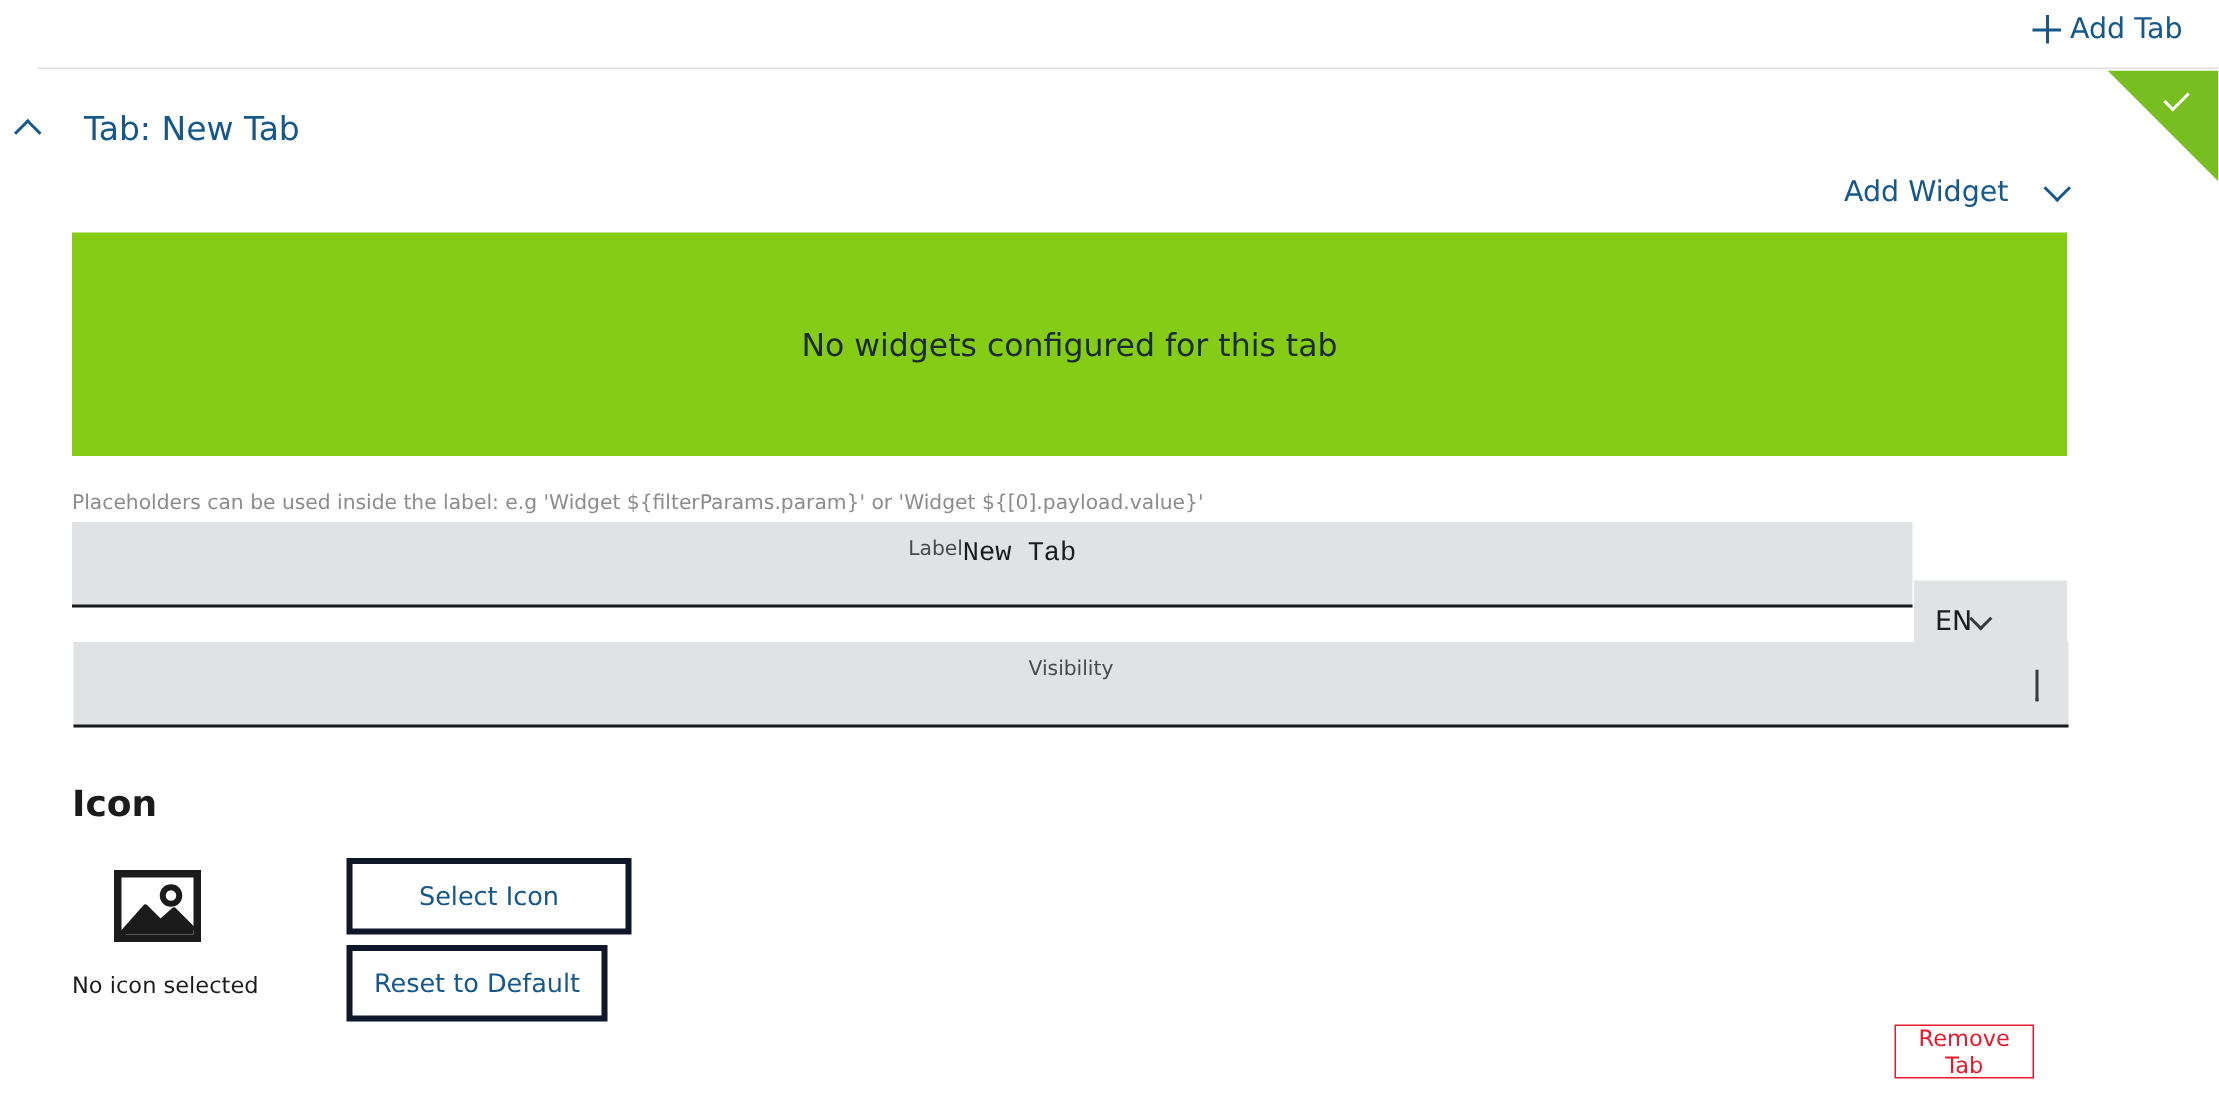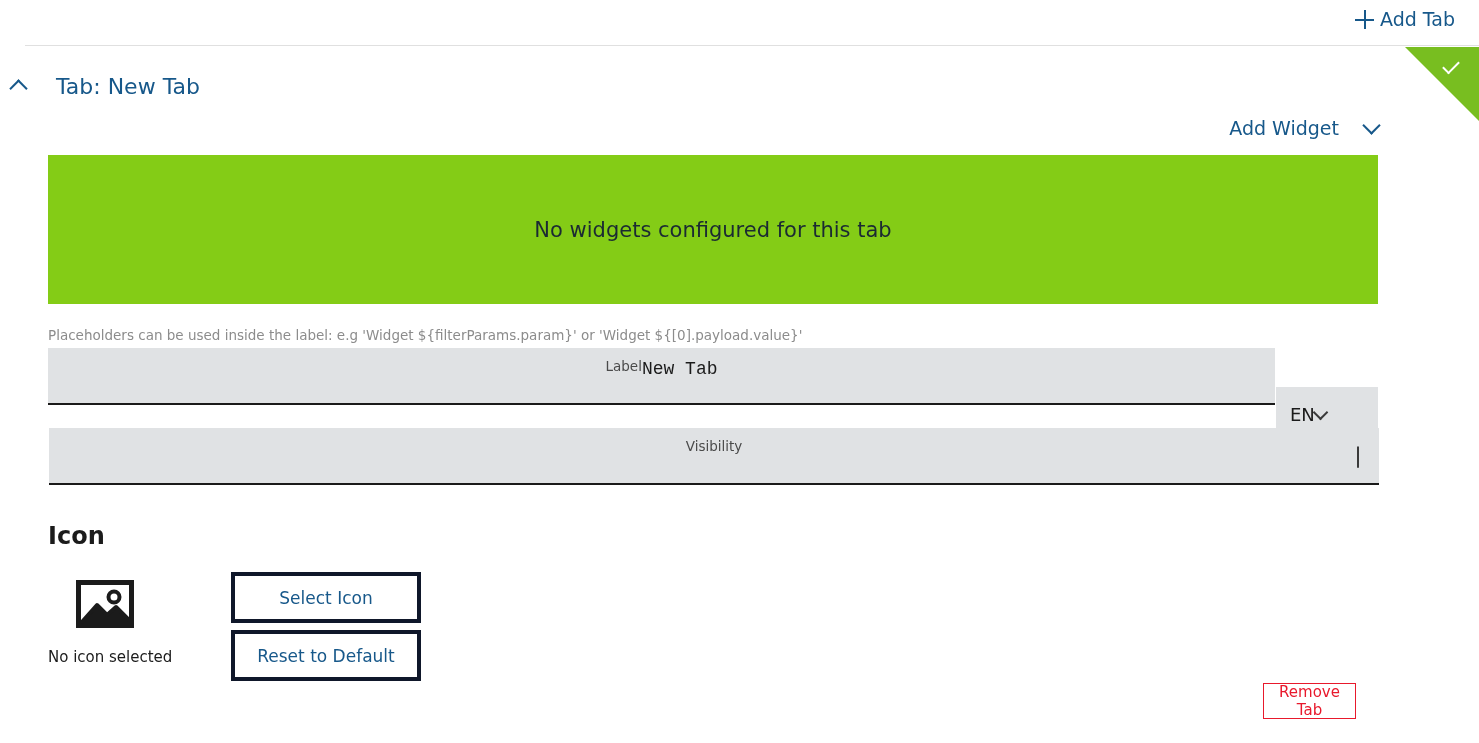--- a/index.html
+++ b/index.html
@@ -291,21 +291,21 @@
   }
   #select-icon-btn {
     left: 231px;
     top: 572px;
     width: 190px;
     height: 51px;
   }
   #reset-default-btn {
     left: 231px;
     top: 630px;
-    width: 190px;
+    width: 174px;
     height: 51px;
   }
 
   #remove-tab-btn {
     position: absolute;
     left: 1263px;
     top: 683px;
     width: 93px;
     height: 36px;
     background: #ffffff;

